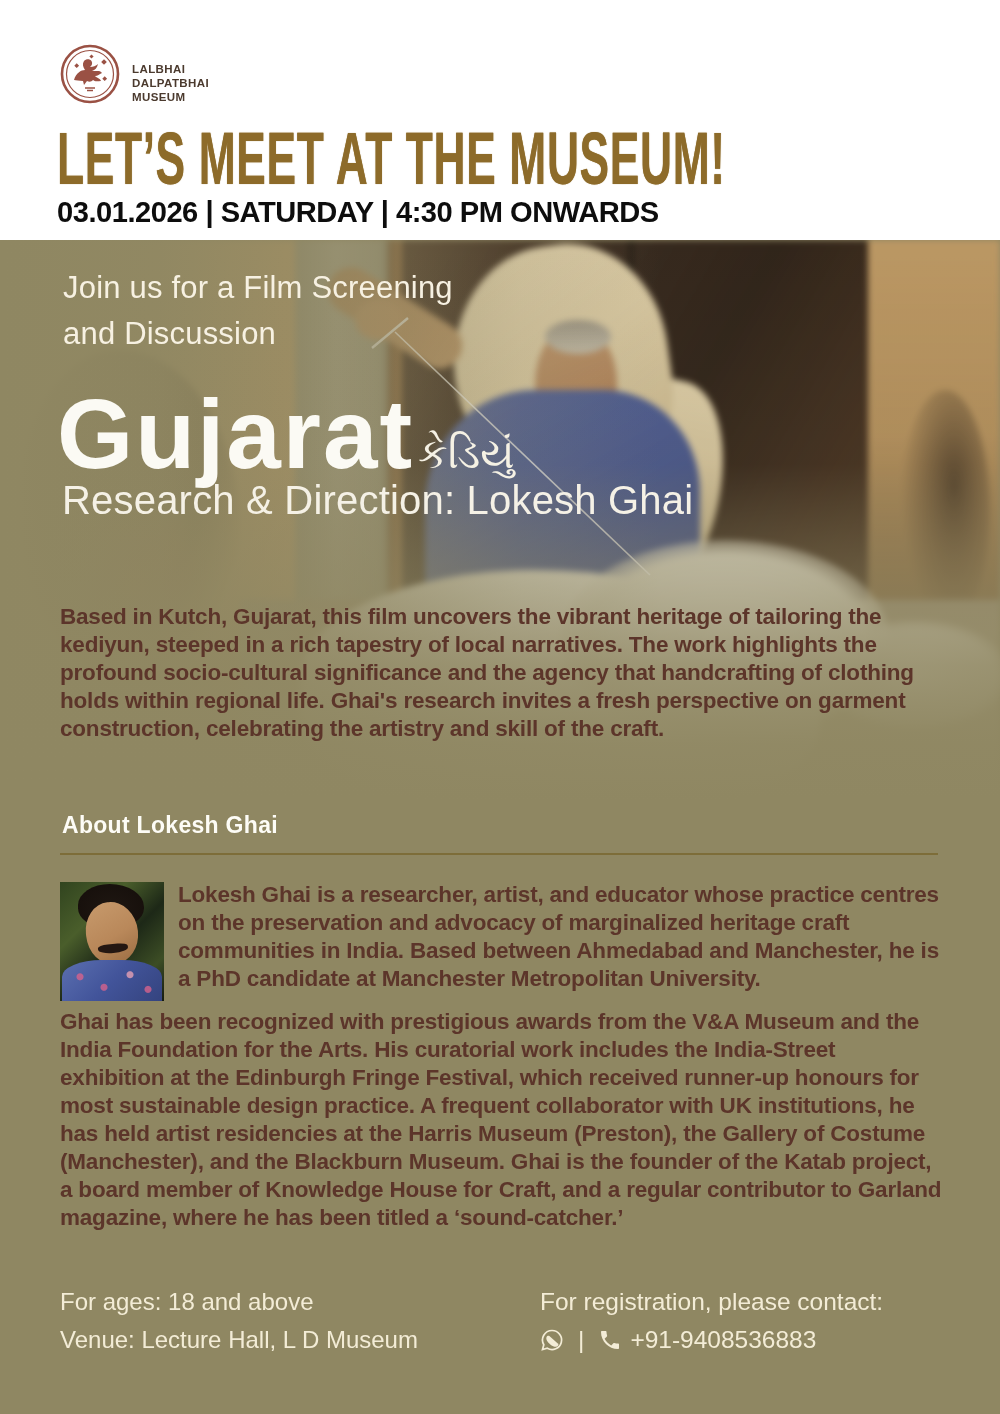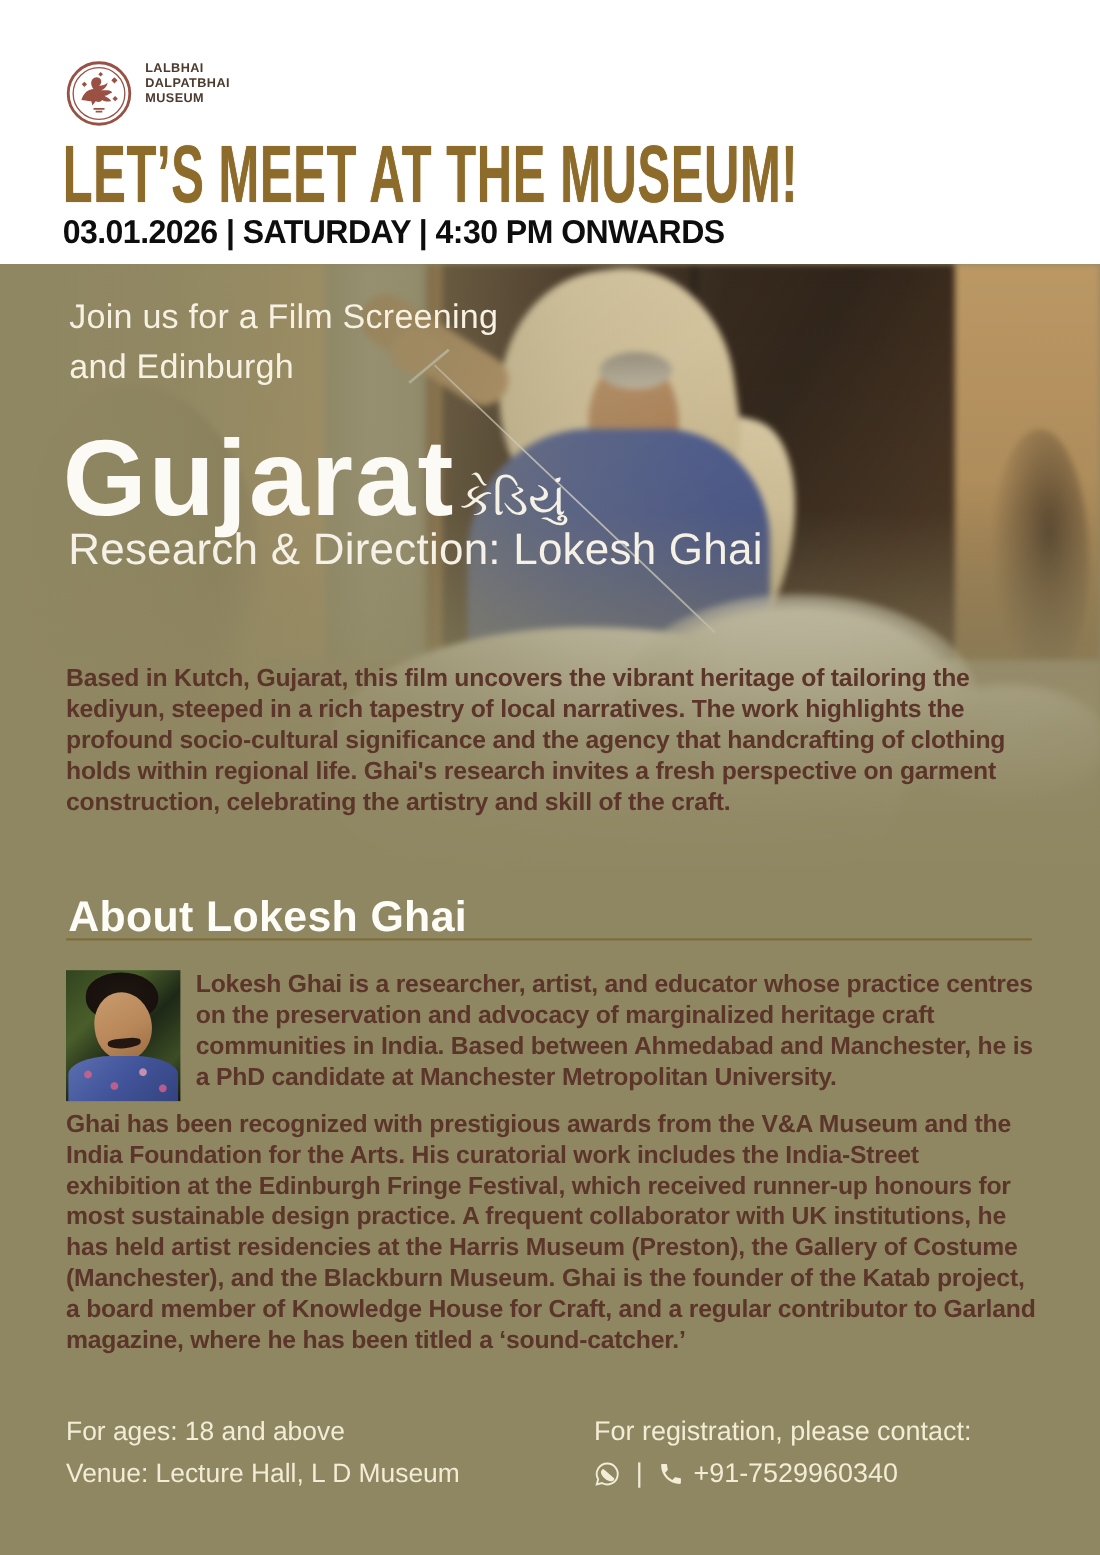--- a/index.html
+++ b/index.html
@@ -4,21 +4,21 @@
 <style>
   * { margin:0; padding:0; box-sizing:border-box; }
   html,body { background:#555; }
   .page {
     position:relative; width:1000px; height:1414px; margin:0 auto;
     background:#8f8762; overflow:hidden;
     font-family:"Liberation Sans", sans-serif;
   }
   
   .header { position:absolute; top:0; left:0; width:1000px; height:240px; background:#ffffff; }
-  .logo-wrap { position:absolute; top:55px; left:60px; display:flex; align-items:flex-start; gap:12px; }
+  .logo-wrap { position:absolute; top:44px; left:60px; display:flex; align-items:flex-end; gap:12px; }
   .logo-emblem { width:60px; height:60px; }
   .logo-text { font-size:11.5px; font-weight:bold; line-height:14px; color:#4b3a2e; letter-spacing:.4px; }
   .event-title {
     position:absolute; top:122px; left:57px;
     font-size:74px; font-weight:bold; color:#8d6b2a; line-height:1;
     white-space:nowrap; transform:scaleX(.60); transform-origin:0 0;
     letter-spacing:1px;
     text-shadow: 0 0 1px #8d6b2a;
   }
   .event-datetime {
@@ -83,21 +83,21 @@
   .film-title-row { position:absolute; left:57px; top:138px; white-space:nowrap; }
   .film-title { font-size:98px; font-weight:bold; color:#fbfaf4; letter-spacing:2px; }
   .film-title-guj { font-size:42px; color:#f5f1e4; margin-left:4px;font-family:Liberation Serif, serif; }
   .credit-line { position:absolute; left:62px; top:238px; font-size:40px; color:#f5f1e6; letter-spacing:.2px; }
   
   .para {
     position:absolute; font-size:22.5px; font-weight:bold; color:#5c352a;
     line-height:28px; letter-spacing:-.2px;
   }
   .film-desc { left:60px; top:603px; width:885px; }
-  .about-heading { position:absolute; left:62px; top:812px; font-size:39px; font-weight:bold; color:#fdfcf6; letter-spacing:.3px; }
+  .about-heading { position:absolute; left:62px; top:812px; font-size:23px; font-weight:bold; color:#fdfcf6; letter-spacing:.3px; }
   .about-rule { position:absolute; left:60px; top:853px; width:878px; height:2px; background:#7d6d39; }
   .portrait { position:absolute; left:60px; top:882px; width:104px; height:119px; overflow:hidden;
     background:linear-gradient(135deg,#31441f 0%,#4a5e2b 30%,#1d2817 55%,#3c4d25 80%,#151a10 100%); }
   .portrait .p-hair { position:absolute; left:18px; top:2px; width:66px; height:44px; border-radius:48% 52% 45% 45%;
     background:radial-gradient(ellipse at 50% 60%, #1f1712 0%, #17100c 75%, rgba(23,16,12,0) 100%); }
   .portrait .p-face { position:absolute; left:26px; top:20px; width:52px; height:62px; border-radius:48% 52% 50% 50%;
     background:linear-gradient(155deg,#c79a6c 0%,#b9885a 55%,#9a6c42 100%); transform:rotate(-6deg); }
   .portrait .p-mustache { position:absolute; left:38px; top:62px; width:30px; height:9px; border-radius:40% 40% 60% 60%;
     background:#241712; transform:rotate(-5deg); }
   .portrait .p-shirt { position:absolute; left:2px; top:78px; width:100px; height:42px; border-radius:40% 40% 0 0;
@@ -168,21 +168,21 @@
     <svg class="hero-thread" viewBox="0 0 1000 560">
       <line x1="395" y1="92" x2="650" y2="335" stroke="rgba(255,255,255,.75)" stroke-width="1.6"></line>
       <line x1="372" y1="108" x2="408" y2="78" stroke="rgba(235,235,230,.9)" stroke-width="2.4"></line>
     </svg>
     <div class="fade-top-tint"></div>
     <div class="fade-left"></div>
     <div class="fade-bottom"></div>
 
     <div class="hero-text">
       <div class="join-line join-1">Join us for a Film Screening</div>
-      <div class="join-line join-2">and Edinburgh</div>
+      <div class="join-line join-2">and Discussion</div>
       <div class="film-title-row">
         <span class="film-title">Gujarat</span><span class="film-title-guj">કેડિયું</span>
       </div>
       <div class="credit-line">Research &amp; Direction: Lokesh Ghai</div>
     </div>
   </div>
 
   <div class="para film-desc">Based in Kutch, Gujarat, this film uncovers the vibrant heritage of tailoring the kediyun, steeped in a rich tapestry of local narratives. The work highlights the profound socio-cultural significance and the agency that handcrafting of clothing holds within regional life. Ghai's research invites a fresh perspective on garment construction, celebrating the artistry and skill of the craft.</div>
 
   <div class="about-heading">About Lokesh Ghai</div>
@@ -206,17 +206,17 @@
     <div>For registration, please contact:</div>
     <div class="contact-row">
       <svg class="contact-icon" viewBox="0 0 24 24">
         <path d="M12 2.5a9.5 9.5 0 0 0-8.2 14.3L2.5 21.5l4.8-1.3A9.5 9.5 0 1 0 12 2.5z" fill="none" stroke="#f3ecd6" stroke-width="1.7"></path>
         <path d="M8.6 7.4c-.3-.6-.6-.6-.9-.6h-.7c-.3 0-.7.1-1 .5-.4.4-1.3 1.3-1.3 3.1s1.4 3.6 1.6 3.9c.2.3 2.7 4.2 6.6 5.7 3.2 1.3 3.9 1 4.6.9.7-.1 2.2-.9 2.5-1.8.3-.9.3-1.6.2-1.8-.1-.2-.4-.3-.8-.5z" fill="#f3ecd6" transform="scale(.78) translate(3.4 3)"></path>
       </svg>
       <span class="contact-sep">|</span>
       <svg class="contact-icon" viewBox="0 0 24 24">
         <path d="M6.6 10.8c1.5 2.8 3.8 5.1 6.6 6.6l2.2-2.2c.3-.3.7-.4 1-.2 1.1.4 2.3.6 3.6.6.6 0 1 .4 1 1V20c0 .6-.4 1-1 1C10.6 21 3 13.4 3 4c0-.6.4-1 1-1h3.5c.6 0 1 .4 1 1 0 1.3.2 2.5.6 3.6.1.3 0 .7-.2 1l-2.3 2.2z" fill="#f3ecd6"></path>
       </svg>
-      <span>+91-7529960340</span>
+      <span>+91-9408536883</span>
     </div>
   </div>
 
 </div>
 
 </body></html>

